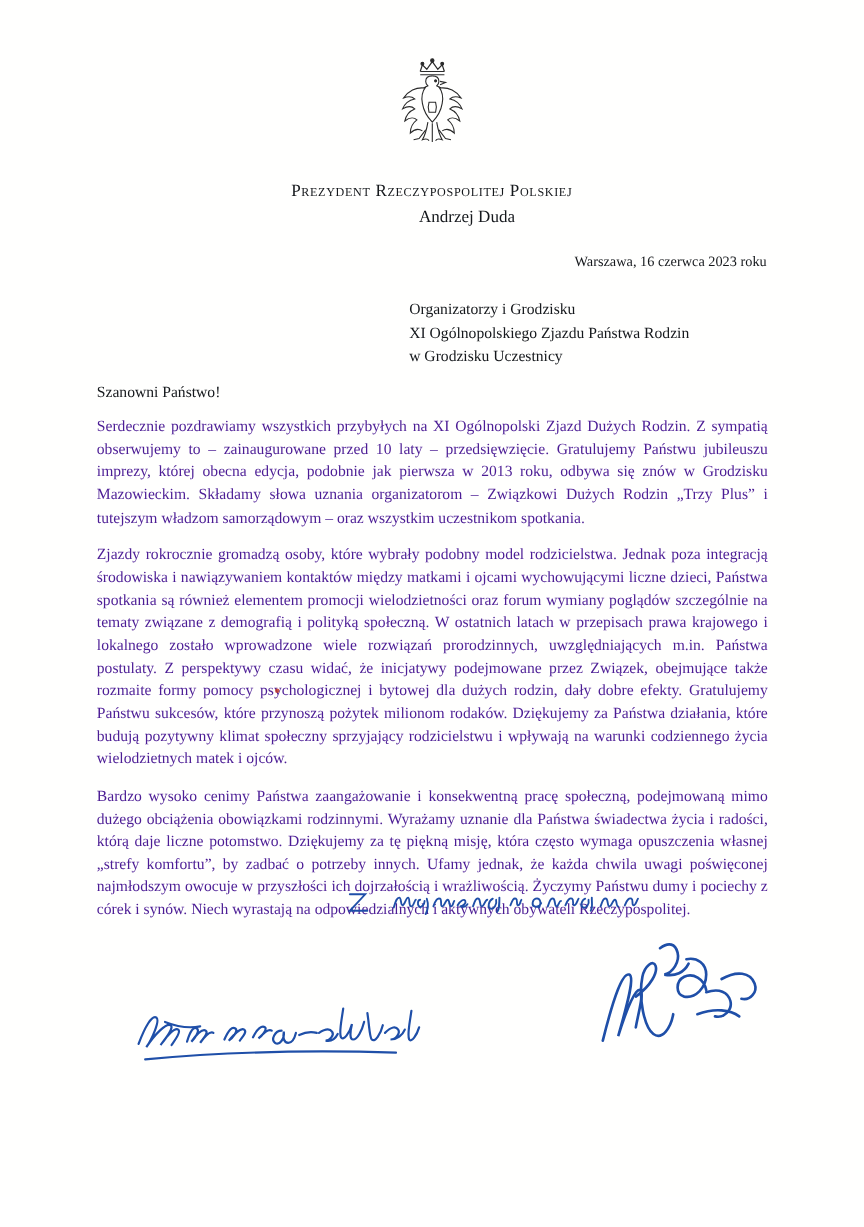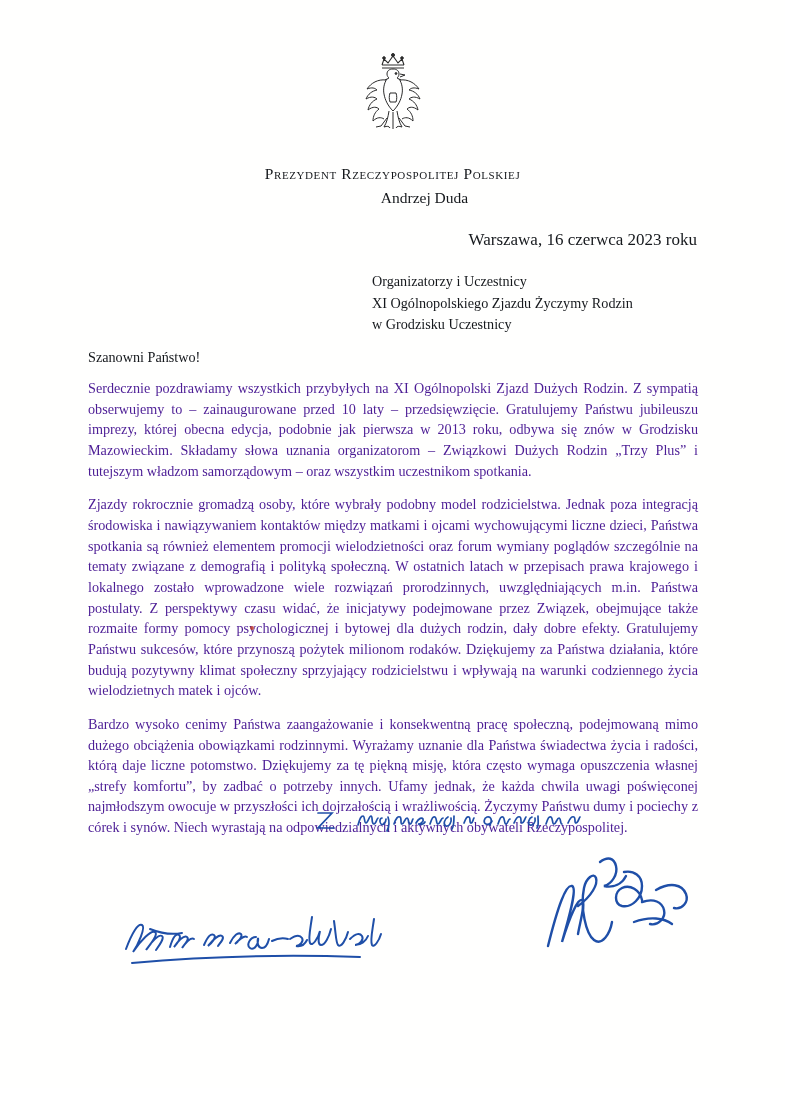--- a/index.html
+++ b/index.html
@@ -55,21 +55,21 @@
     font-size: 15.5px;
     color: #15181c;
     padding-left: 32px;
   }
 
   
   .placedate {
     position: absolute;
     top: 230px;
     right: 88px;
-    font-size: 17px;
+    font-size: 13px;
     color: #15181c;
   }
 
   
   .addressee {
     position: absolute;
     top: 271px;
     left: 372px;
     font-size: 14.2px;
     line-height: 1.52;
@@ -171,22 +171,22 @@
       </svg>
     </span>
   </div>
 
   <div class="hdr hdr-office">Prezydent Rzeczypospolitej Polskiej</div>
   <div class="hdr hdr-name">Andrzej Duda</div>
 
   <div class="placedate">Warszawa, 16 czerwca 2023 roku</div>
 
   <div class="addressee">
-    <div>Organizatorzy i Uczestnicy</div>
-    <div>XI Ogólnopolskiego Zjazdu Życzymy Rodzin</div>
+    <div>Organizatorzy i Grodzisku</div>
+    <div>XI Ogólnopolskiego Zjazdu Państwa Rodzin</div>
     <div>w Grodzisku Uczestnicy</div>
   </div>
 
   <div class="salutation">Szanowni Państwo!</div>
 
   <div class="body">
     <p>Serdecznie pozdrawiamy wszystkich przybyłych na XI Ogólnopolski Zjazd Dużych Rodzin. Z sympatią obserwujemy to – zainaugurowane przed 10 laty – przedsięwzięcie. Gratulujemy Państwu jubileuszu imprezy, której obecna edycja, podobnie jak pierwsza w 2013 roku, odbywa się znów w Grodzisku Mazowieckim. Składamy słowa uznania organizatorom – Związkowi Dużych Rodzin „Trzy Plus” i tutejszym władzom samorządowym – oraz wszystkim uczestnikom spotkania.</p>
     <p>Zjazdy rokrocznie gromadzą osoby, które wybrały podobny model rodzicielstwa. Jednak poza integracją środowiska i nawiązywaniem kontaktów między matkami i ojcami wychowującymi liczne dzieci, Państwa spotkania są również elementem promocji wielodzietności oraz forum wymiany poglądów szczególnie na tematy związane z demografią i polityką społeczną. W ostatnich latach w przepisach prawa krajowego i lokalnego zostało wprowadzone wiele rozwiązań prorodzinnych, uwzględniających m.in. Państwa postulaty. Z perspektywy czasu widać, że inicjatywy podejmowane przez Związek, obejmujące także rozmaite formy pomocy psychologicznej i bytowej dla dużych rodzin, dały dobre efekty. Gratulujemy Państwu sukcesów, które przynoszą pożytek milionom rodaków. Dziękujemy za Państwa działania, które budują pozytywny klimat społeczny sprzyjający rodzicielstwu i wpływają na warunki codziennego życia wielodzietnych matek i ojców.</p>
     <p>Bardzo wysoko cenimy Państwa zaangażowanie i konsekwentną pracę społeczną, podejmowaną mimo dużego obciążenia obowiązkami rodzinnymi. Wyrażamy uznanie dla Państwa świadectwa życia i radości, którą daje liczne potomstwo. Dziękujemy za tę piękną misję, która często wymaga opuszczenia własnej „strefy komfortu”, by zadbać o potrzeby innych. Ufamy jednak, że każda chwila uwagi poświęconej najmłodszym owocuje w przyszłości ich dojrzałością i wrażliwością. Życzymy Państwu dumy i pociechy z córek i synów. Niech wyrastają na odpowiedzialnych i aktywnych obywateli Rzeczypospolitej.</p>
   </div>

